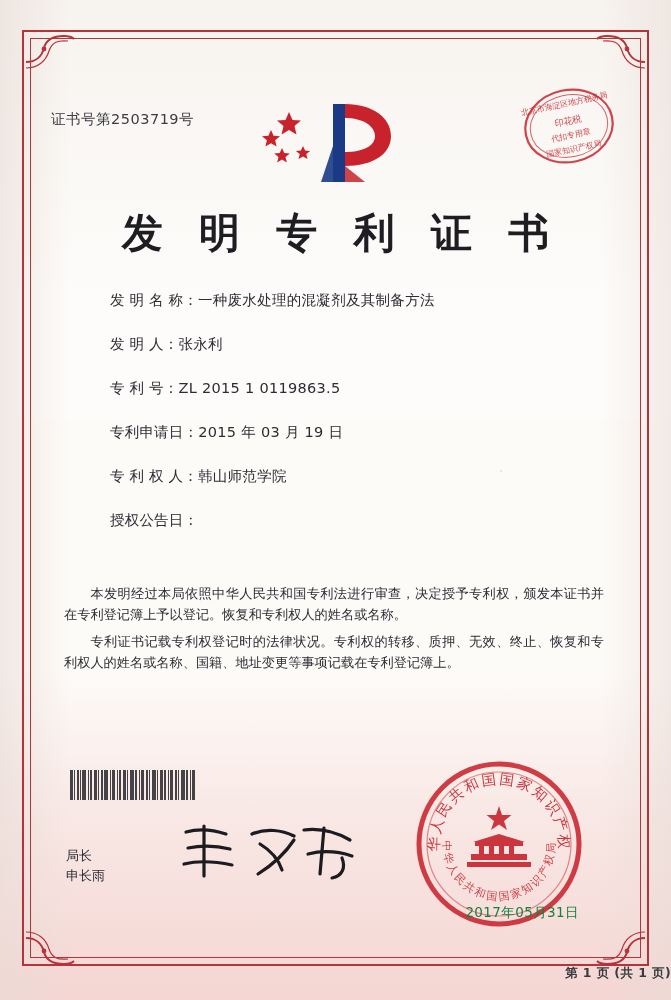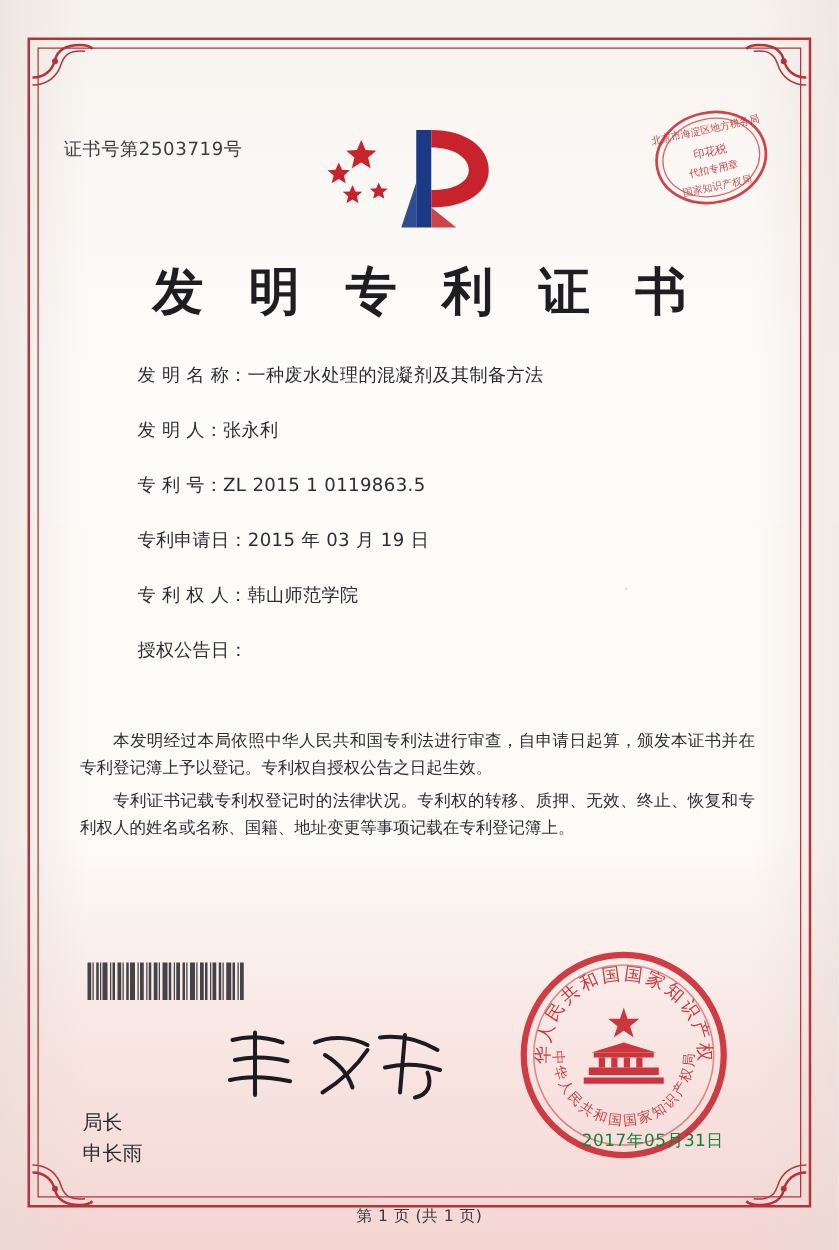--- a/index.html
+++ b/index.html
@@ -192,42 +192,43 @@
     top: 848px;
     font-size: 13.5px;
     color: #15803d;
     letter-spacing: 0.4px;
   }
 
   
   .sign-block {
     position: absolute;
     left: 18px;
-    top: 830px;
-    font-size: 16px;
+    top: 790px;
+    font-size: 13px;
     color: #2c2c33;
     line-height: 1.55;
   }
   .handwriting {
     position: absolute;
     left: 126px;
     top: 762px;
     width: 190px;
     height: 70px;
   }
   .handwriting svg { display: block; }
 
   .page-foot {
     position: absolute;
     left: 0; right: 0;
     bottom: 18px;
-    text-align: center;
+    text-align: right;
     font-size: 12.5px;
     color: #3a3a40;
     letter-spacing: 0.4px;
+    font-weight: bold;
   }
   .speck {
     position: absolute;
     background: #cfc6bf;
     border-radius: 50%;
     opacity: 0.5;
     pointer-events: none;
   }
 </style>
 </head>
@@ -326,21 +327,21 @@
       <div class="field">
         <span class="lbl">专 利 权 人：</span>
         <span class="val">韩山师范学院</span>
       </div>
       <div class="field">
         <span class="lbl">授权公告日：</span>
       </div>
     </div>
 
     <div class="paragraphs">
-      <p>本发明经过本局依照中华人民共和国专利法进行审查，自申请日起算，颁发本证书并在专利登记簿上予以登记。专利权自授权公告之日起生效。</p>
+      <p>本发明经过本局依照中华人民共和国专利法进行审查，决定授予专利权，颁发本证书并在专利登记簿上予以登记。恢复和专利权人的姓名或名称。</p>
       <p>专利证书记载专利权登记时的法律状况。专利权的转移、质押、无效、终止、恢复和专利权人的姓名或名称、国籍、地址变更等事项记载在专利登记簿上。</p>
     </div>
 
     <div class="barcode">
       <i style="width:3px"></i>
         <i style="width:1px;background:transparent"></i>
       <i style="width:1px"></i>
         <i style="width:2px;background:transparent"></i>
       <i style="width:2px"></i>
         <i style="width:1px;background:transparent"></i>

